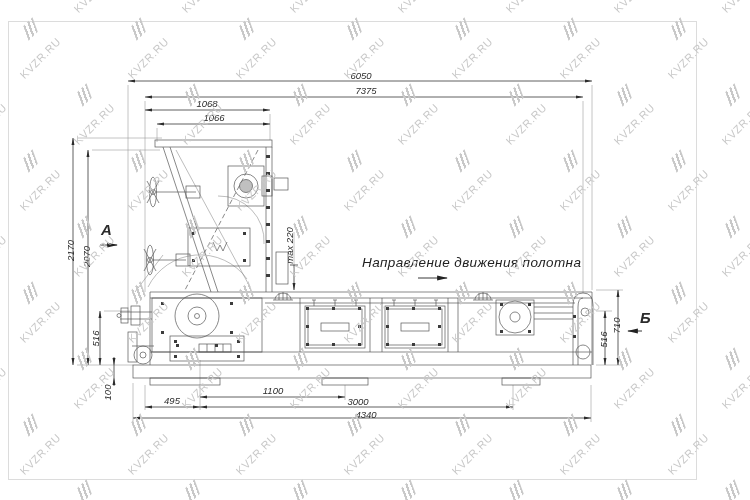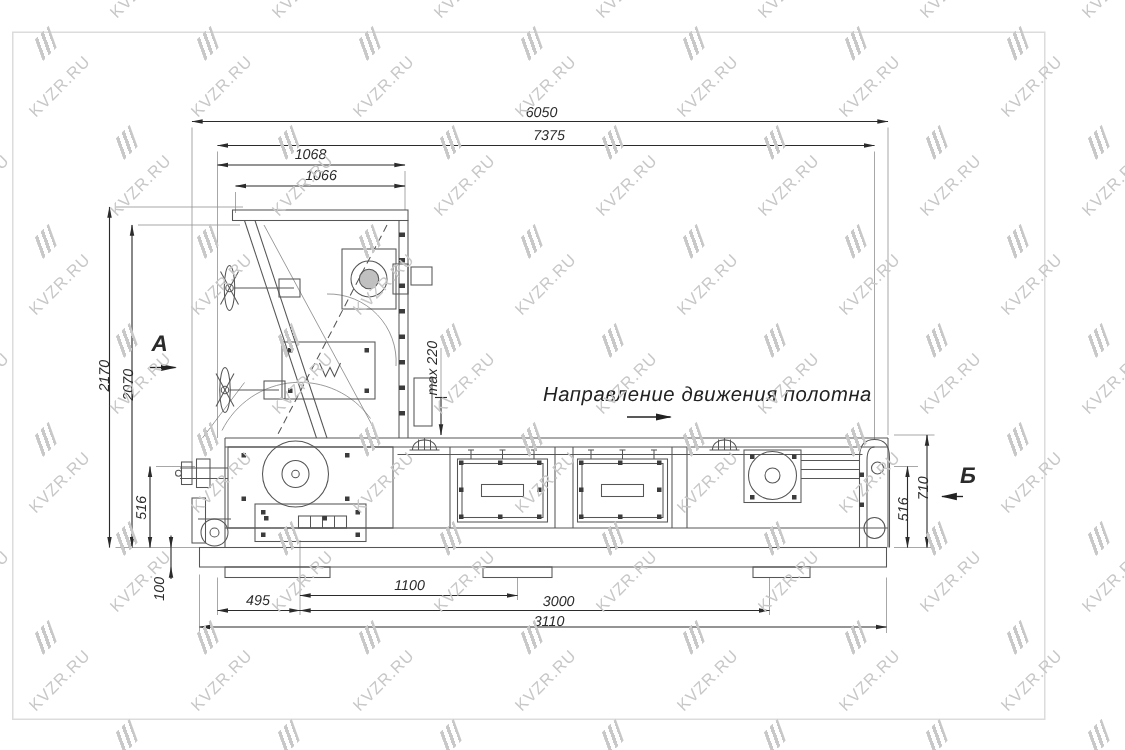--- a/index.html
+++ b/index.html
@@ -263,22 +263,22 @@
   <span class="dim" style="left:341px;top:85px;width:50px;">7375</span>
   <span class="dim" style="left:182px;top:98px;width:50px;">1068</span>
   <span class="dim" style="left:189px;top:112px;width:50px;font-style:italic;">1066</span>
   <span class="dim rot" style="left:50px;top:245px;width:40px;">2170</span>
   <span class="dim rot" style="left:66px;top:251px;width:40px;">2070</span>
   <span class="dim rot" style="left:264px;top:240px;width:50px;">max 220</span>
   <span class="dim rot" style="left:75px;top:333px;width:40px;">516</span>
   <span class="dim rot" style="left:87px;top:387px;width:40px;">100</span>
   <span class="dim" style="left:147px;top:395px;width:50px;">495</span>
   <span class="dim" style="left:248px;top:385px;width:50px;">1100</span>
-  <span class="dim" style="left:333px;top:396px;width:50px;text-align:right;">3000</span>
-  <span class="dim" style="left:341px;top:409px;width:50px;">3110</span>
+  <span class="dim" style="left:333px;top:396px;width:50px;">3000</span>
+  <span class="dim" style="left:341px;top:409px;width:50px;">4340</span>
   <span class="dim rot" style="left:583px;top:334px;width:40px;">516</span>
   <span class="dim rot" style="left:596px;top:320px;width:40px;">710</span>
 
   <span class="viewlabel" style="left:101px;top:222px;">А</span>
   <span class="viewlabel" style="left:640px;top:310px;">Б</span>
   <span class="caption" style="left:362px;top:255px;">Направление движения полотна</span>
 
   <div id="wm" style="color: rgb(200, 200, 200);">
       <span class="wm-text" style="left: -40px; top: -14px;">KVZR.RU</span>
       <span class="wm-logo" style="left: 24px; top: 22px;"></span>

